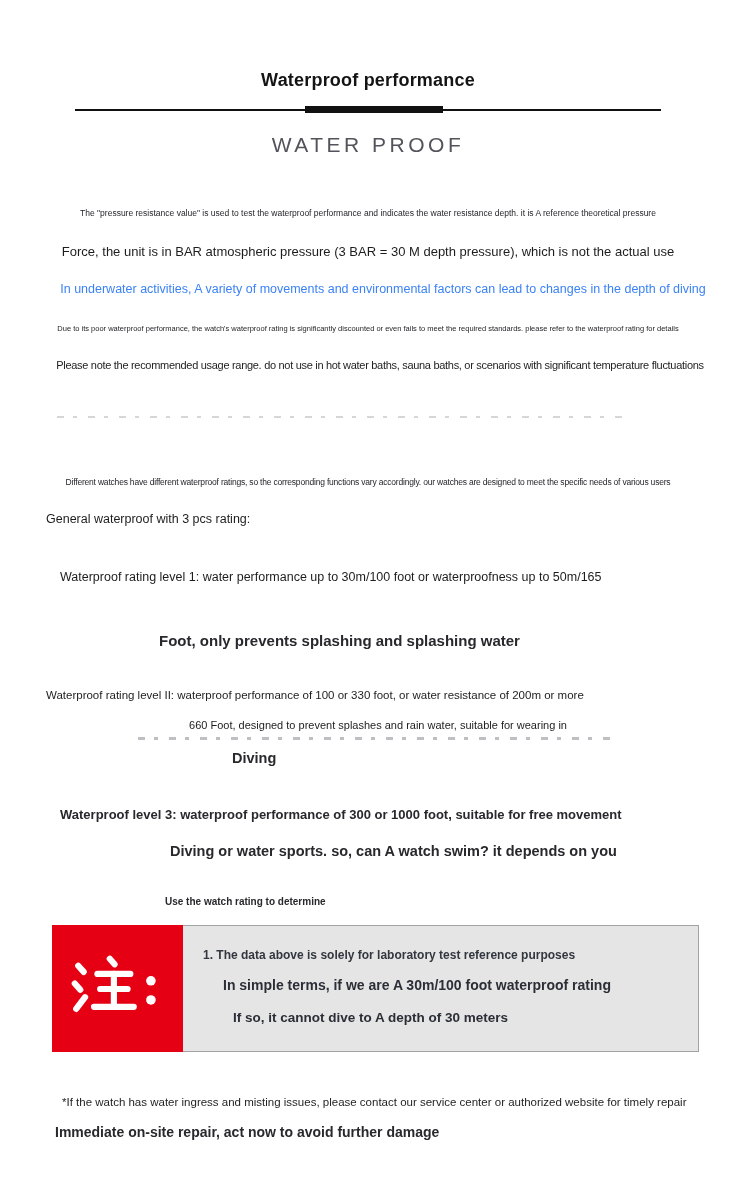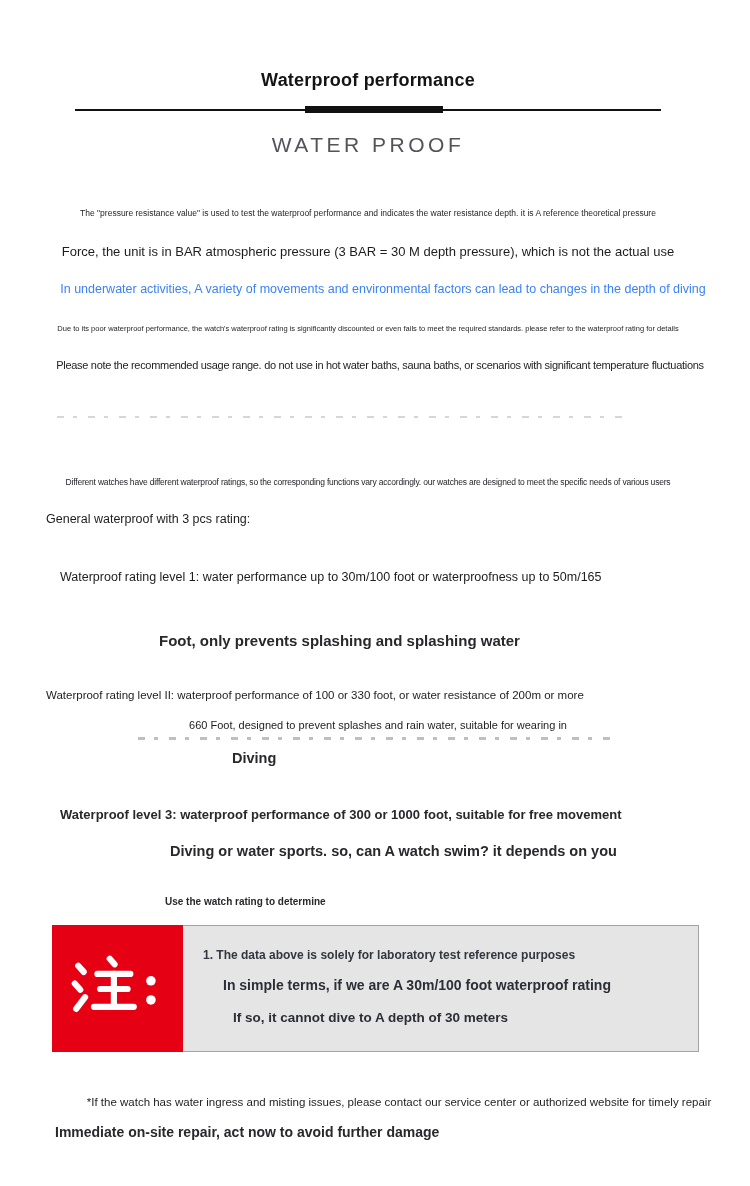--- a/index.html
+++ b/index.html
@@ -87,17 +87,17 @@
         </g>
         <circle cx="118" cy="38" r="7" fill="#ffffff"></circle>
         <circle cx="118" cy="66" r="7" fill="#ffffff"></circle>
       </svg>
     </div>
     <div class="note-line" style="top:22px;left:150px;font-size:12px;font-weight:600;">1. The data above is solely for laboratory test reference purposes</div>
     <div class="note-line bold" style="top:51px;left:170px;font-size:14px;color:#2b2e36;">In simple terms, if we are A 30m/100 foot waterproof rating</div>
     <div class="note-line bold" style="top:84px;left:180px;font-size:13.5px;color:#2b2e36;">If so, it cannot dive to A depth of 30 meters</div>
   </div>
 
-  <div class="line footer1" style="top:1096px;left:62px;text-align:center;">*If the watch has water ingress and misting issues, please contact our service center or authorized website for timely repair</div>
+  <div class="line footer1" style="top:1096px;left:62px;">*If the watch has water ingress and misting issues, please contact our service center or authorized website for timely repair</div>
 
   <div class="line bold" style="top:1124px;left:55px;font-size:14px;color:#28282d;">Immediate on-site repair, act now to avoid further damage</div>
 
 </div>
 
 </body></html>

